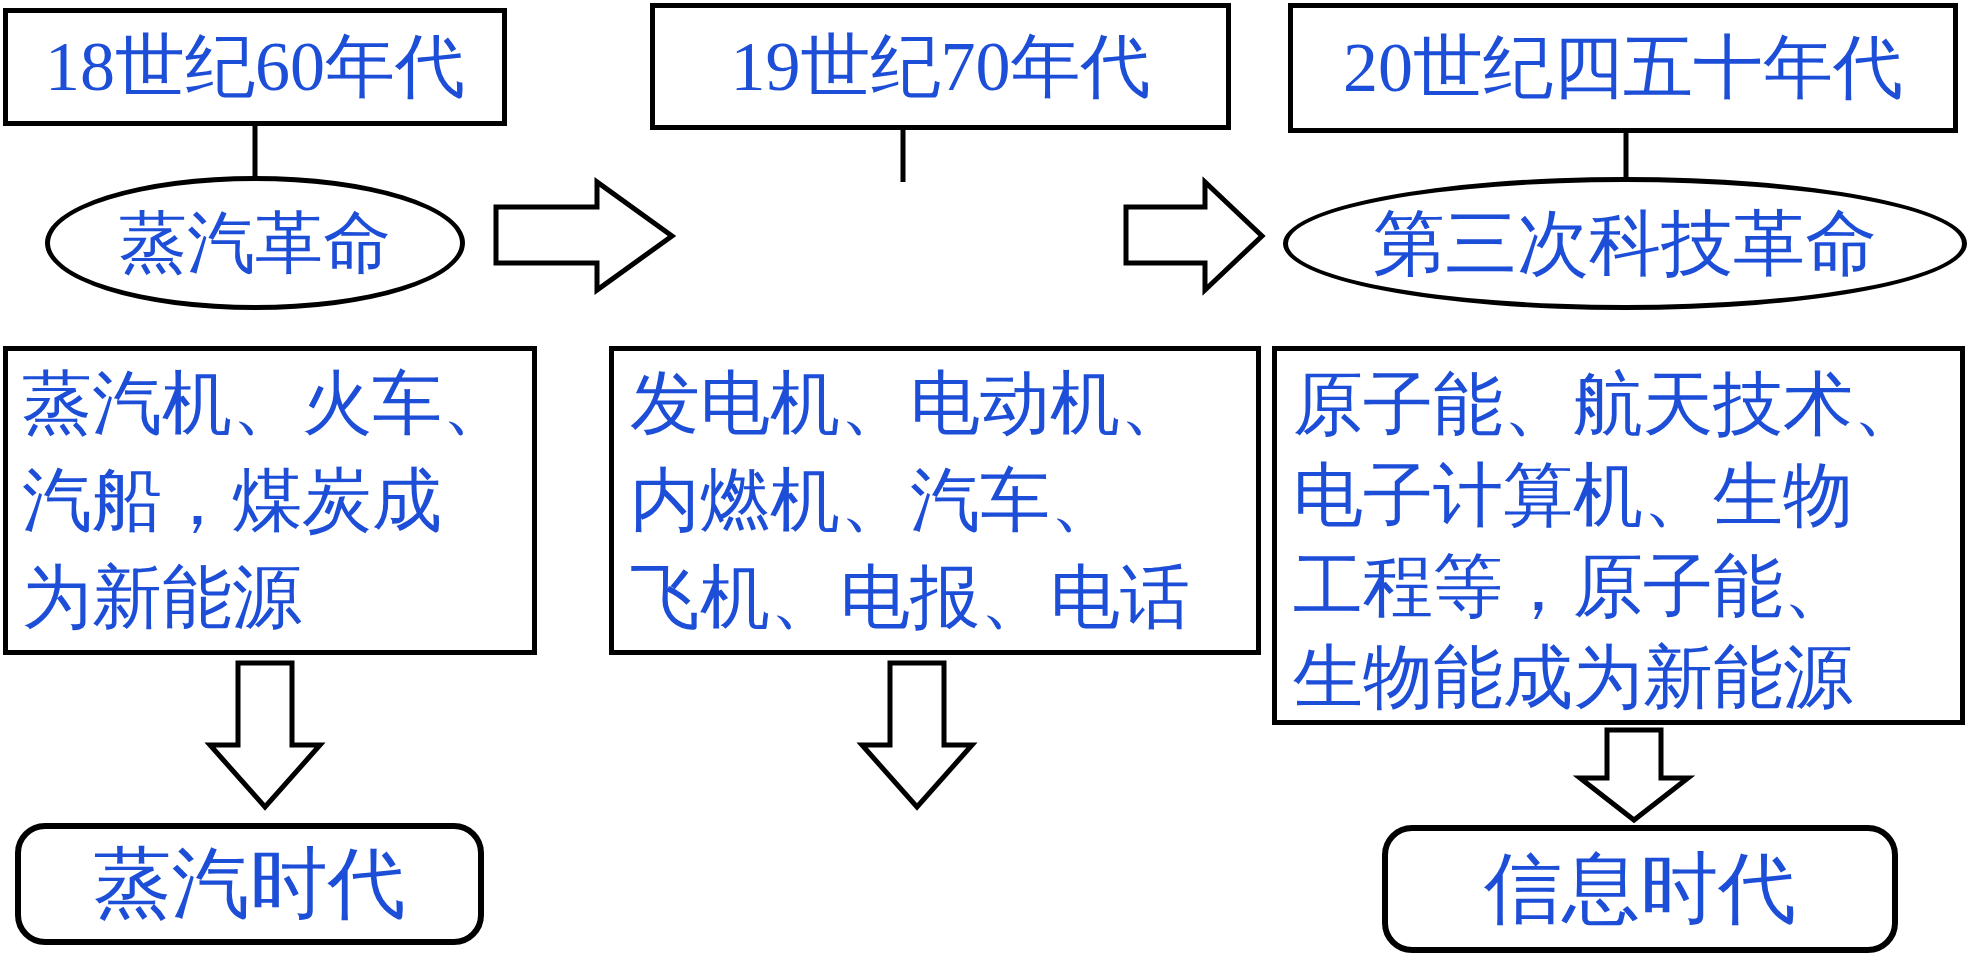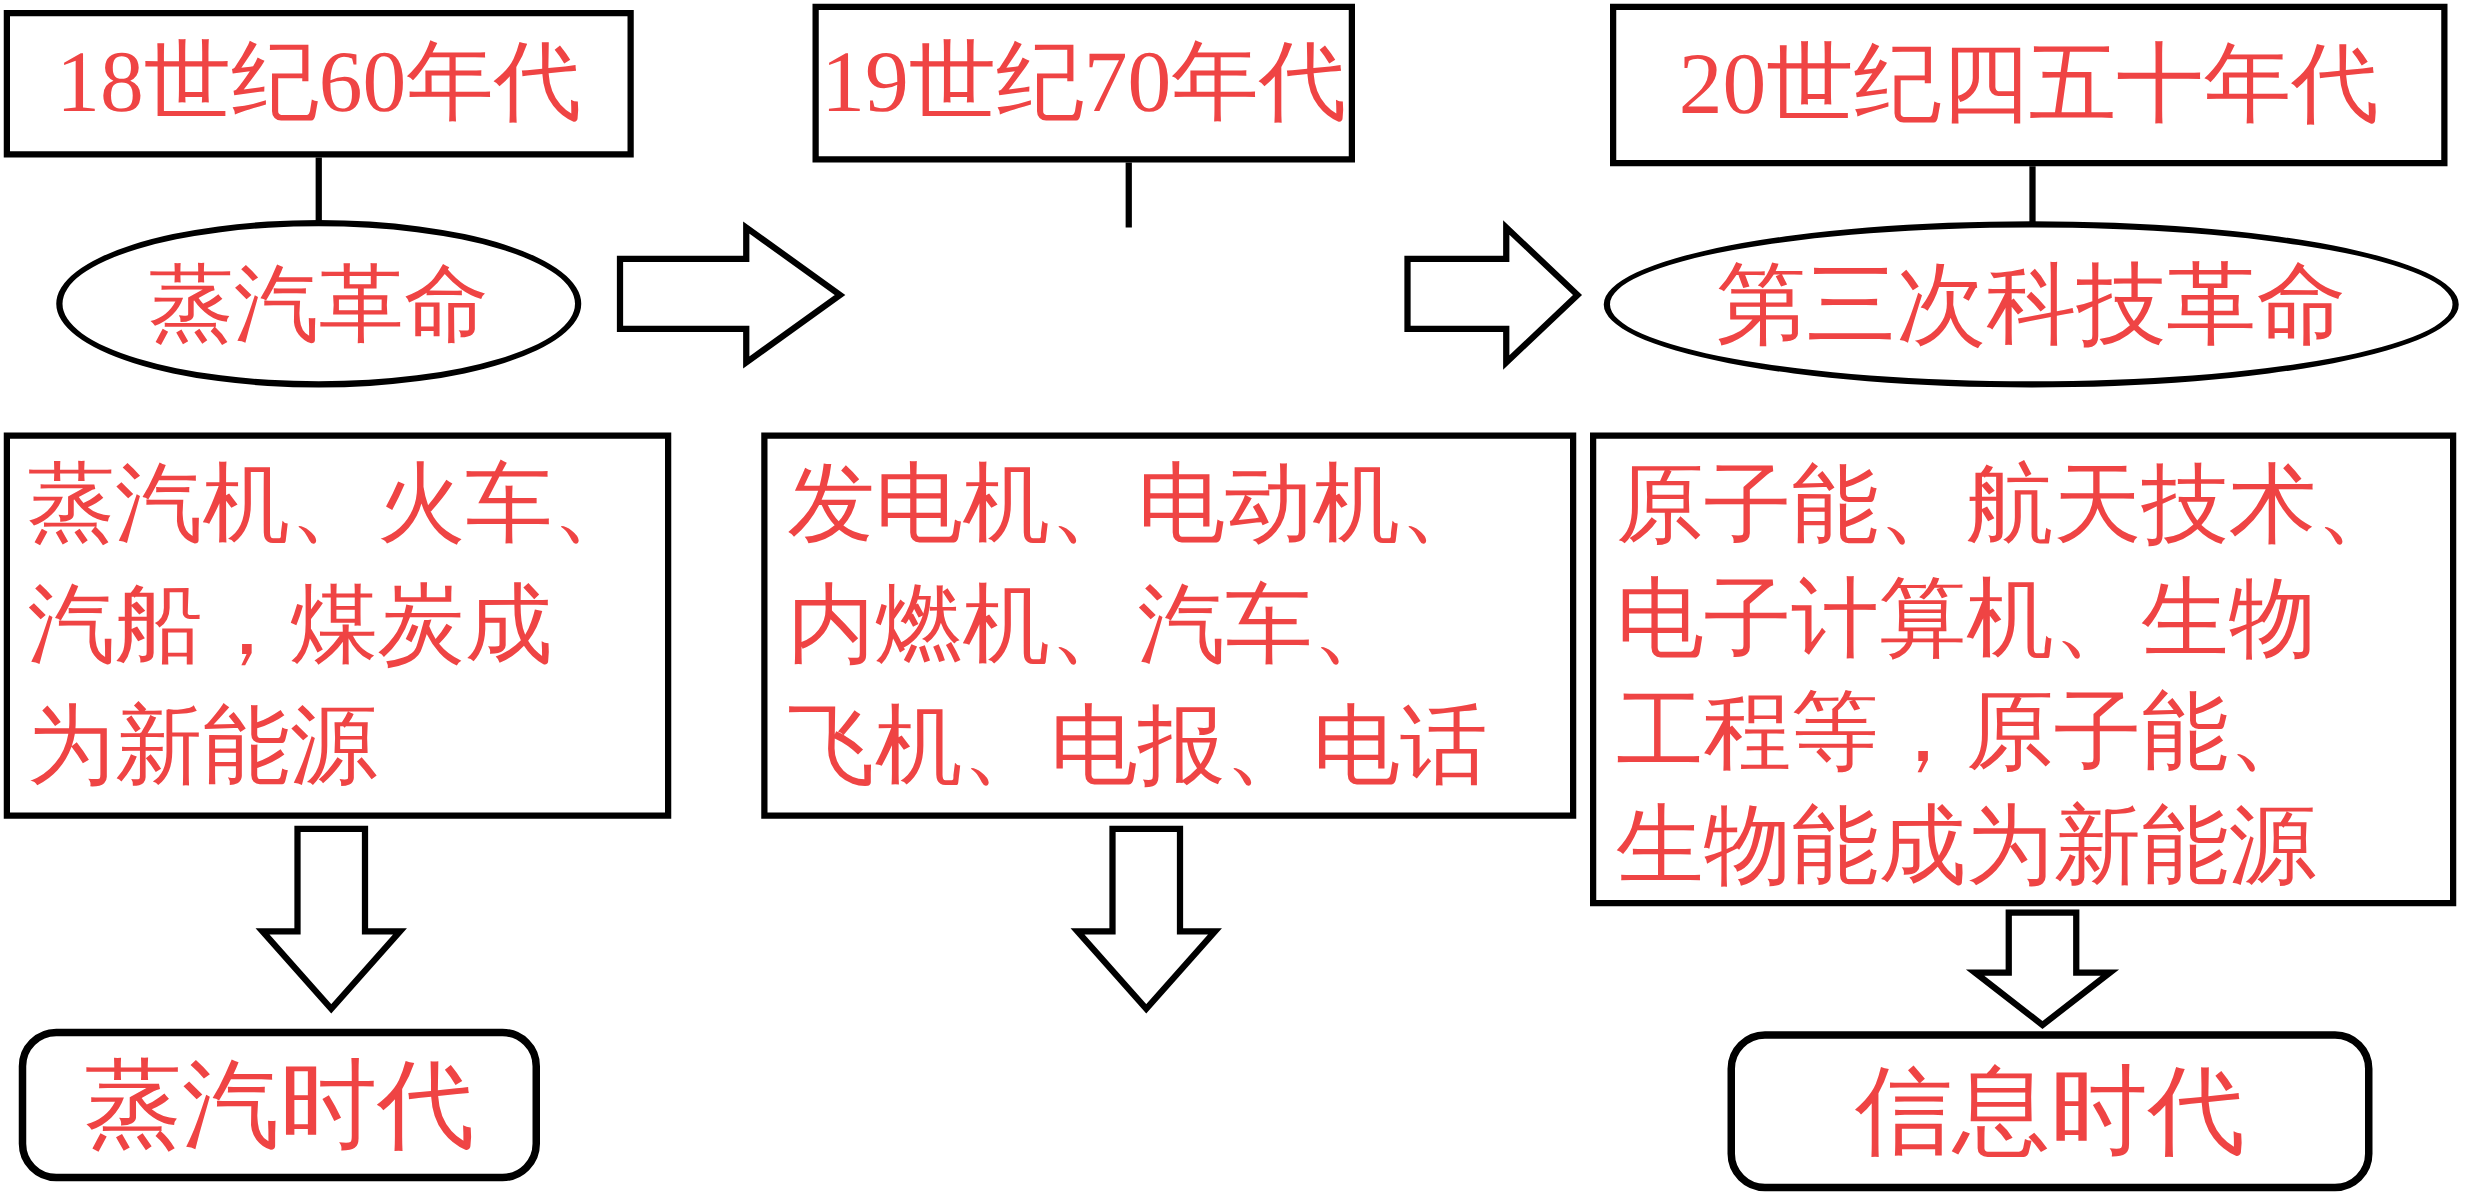--- a/index.html
+++ b/index.html
@@ -6,21 +6,21 @@
     margin: 0;
     padding: 0;
     background: #ffffff;
   }
   #canvas {
     position: relative;
     width: 1982px;
     height: 955px;
     background: #ffffff;
     font-family: "Liberation Serif", "DejaVu Serif", serif;
-    color: #ef4444;
+    color: #1d4ed8;
     overflow: hidden;
   }
   .abs { position: absolute; box-sizing: border-box; }
   .rect {
     border: 5px solid #000;
     background: #fff;
     display: flex;
     align-items: center;
     justify-content: center;
     text-align: center;
@@ -86,23 +86,23 @@
     <polygon class="shape" points="238,663 292,663 292,745 320,745 265,807 210,745 238,745"></polygon>
     <polygon class="shape" points="890,663 944,663 944,745 972,745 917,807 862,745 890,745"></polygon>
     <polygon class="shape" points="1607,730 1661,730 1661,778 1688,778 1634,820 1580,778 1607,778"></polygon>
   </svg>
 
   <div class="abs rect period-text" style="left:3px; top:8px; width:504px; height:118px;">18世纪60年代</div>
   <div class="abs ellipse rev-text" style="left:45px; top:176px; width:420px; height:134px;">蒸汽革命</div>
   <div class="abs detailbox" style="left:3px; top:346px; width:534px; height:309px; font-size:70px; line-height:97px; padding:4px 14px;">蒸汽机、火车、
 汽船，煤炭成
 为新能源</div>
-  <div class="abs erabox era-text" style="left:15px; top:823px; width:417px; height:122px;">蒸汽时代</div>
+  <div class="abs erabox era-text" style="left:15px; top:823px; width:469px; height:122px;">蒸汽时代</div>
 
-  <div class="abs rect period-text" style="left:650px; top:3px; width:434px; height:127px;">19世纪70年代</div>
+  <div class="abs rect period-text" style="left:650px; top:3px; width:581px; height:127px;">19世纪70年代</div>
   <div class="abs detailbox" style="left:609px; top:346px; width:652px; height:309px; font-size:70px; line-height:97px; padding:4px 16px;">发电机、电动机、
 内燃机、汽车、
 飞机、电报、电话</div>
 
   <div class="abs rect period-text" style="left:1288px; top:3px; width:670px; height:130px;">20世纪四五十年代</div>
   <div class="abs detailbox" style="left:1272px; top:346px; width:693px; height:379px; font-size:70px; line-height:91px; padding:8px 16px;">原子能、航天技术、
 电子计算机、生物
 工程等，原子能、
 生物能成为新能源</div>
   <div class="abs ellipse" style="left:1283px; top:177px; width:684px; height:133px; font-size:72px; line-height:1;">第三次科技革命</div>

